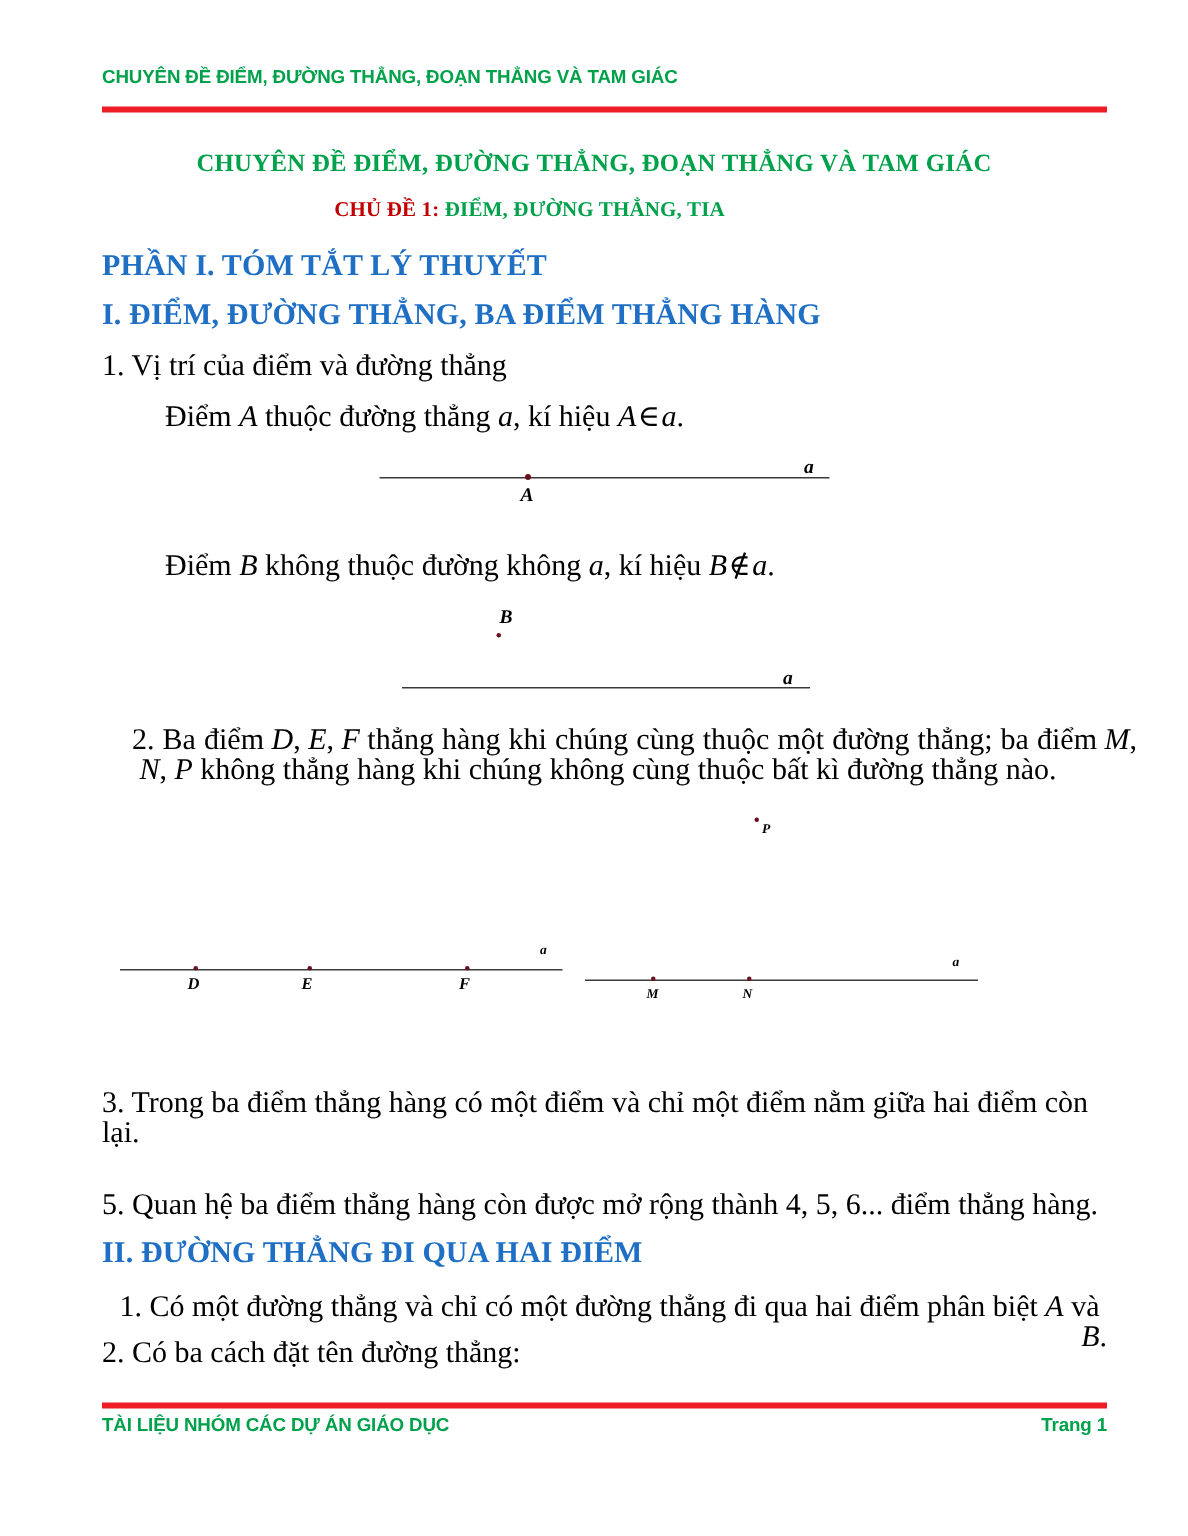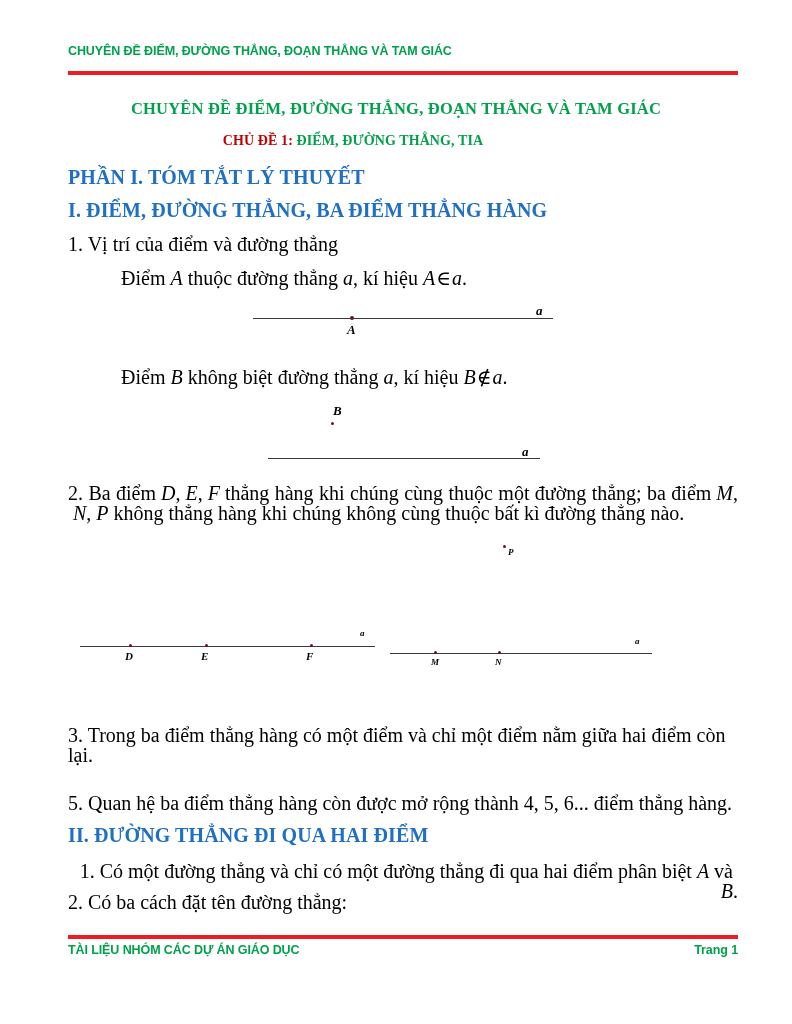--- a/index.html
+++ b/index.html
@@ -106,27 +106,27 @@
   .h-sec2    { top: 824px; }
 
   
   .para {
     position: absolute;
     font-size: 20px;
     line-height: 20px;
     color: #000000;
   }
   .p-indent-0 { left: 68px; width: 670px; }
-  .p-indent-1 { left: 121px; width: 628px; }
+  .p-indent-1 { left: 110px; width: 628px; }
   .justify { text-align: justify; }
 
   .p1      { top: 234px; }
   .p1a     { top: 268px; }
   .p1b     { top: 367px; }
-  .p2      { top: 483px; }
+  .p2      { top: 483px; margin-left: 20px; }
   .p3      { top: 725px; }
   .p4      { top: 759px; }
   .p5      { top: 793px; }
   .p6      { top: 861px; text-align: right; }
   .p7      { top: 892px; }
 
   .mi {
     font-style: italic;
     font-family: "Liberation Serif", "DejaVu Serif", serif;
   }
@@ -193,21 +193,21 @@
   </div>
 
   <div class="figure" style="left:0;top:0;width:792px;height:1024px;">
     <div class="fig-line" style="left:253px;top:318px;width:300px;"></div>
     <div class="fig-dot" style="left:350px;top:316px;"></div>
     <div class="fig-label" style="left:347px;top:322px;">A</div>
     <div class="fig-label" style="left:536px;top:303px;">a</div>
   </div>
 
   <div class="para p-indent-1 p1b">
-    <span>Điểm</span><span class="sp"></span><span class="mi">B</span><span class="sp"></span><span>không biệt đường thẳng</span><span class="sp"></span><span class="mi">a</span><span>, kí hiệu</span><span class="sp"></span><span class="mi">B</span><span class="op">∉</span><span class="mi">a</span><span>.</span>
+    <span>Điểm</span><span class="sp"></span><span class="mi">B</span><span class="sp"></span><span>không thuộc đường không</span><span class="sp"></span><span class="mi">a</span><span>, kí hiệu</span><span class="sp"></span><span class="mi">B</span><span class="op">∉</span><span class="mi">a</span><span>.</span>
   </div>
 
   <div class="figure" style="left:0;top:0;width:792px;height:1024px;">
     <div class="fig-dot small" style="left:331px;top:422px;"></div>
     <div class="fig-label" style="left:333px;top:403px;">B</div>
     <div class="fig-line" style="left:268px;top:458px;width:272px;"></div>
     <div class="fig-label" style="left:522px;top:444px;">a</div>
   </div>
 
   <div class="para p-indent-0 p2 justify">

